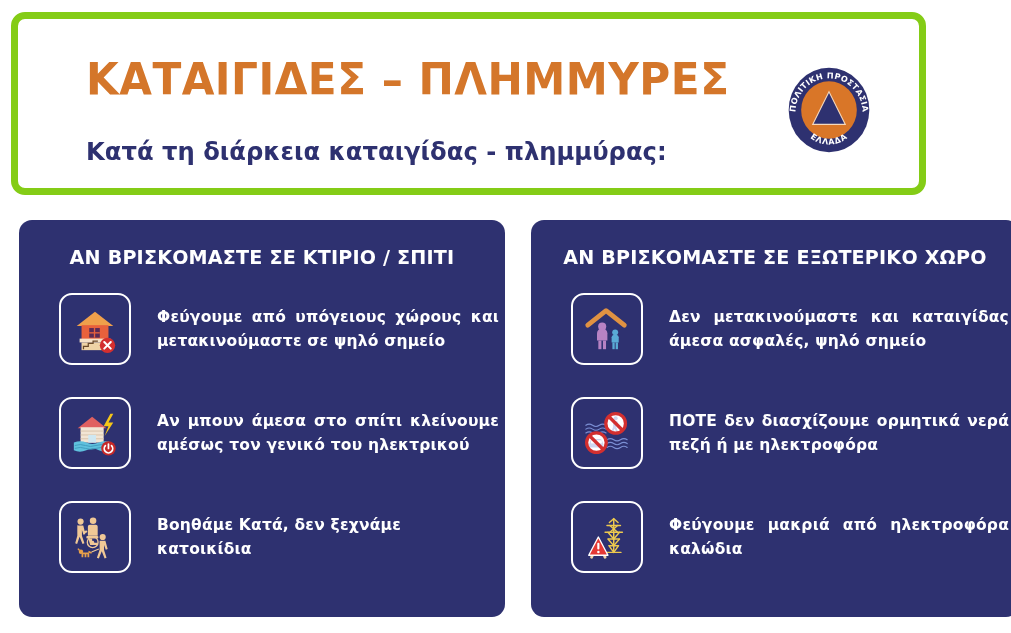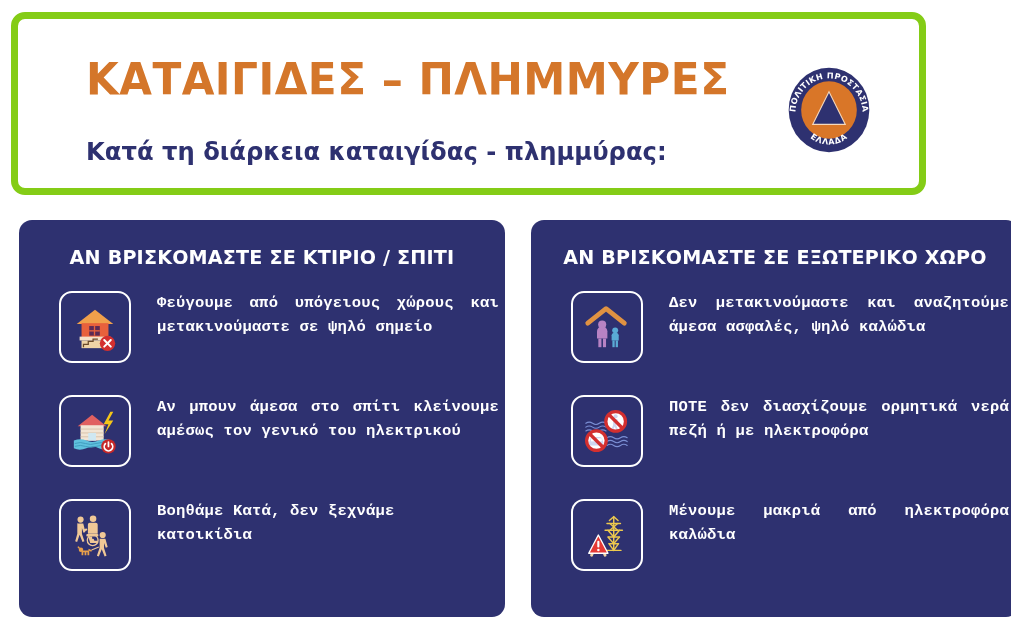--- a/index.html
+++ b/index.html
@@ -91,23 +91,23 @@
     white-space: nowrap;
     transform: scaleX(0.98);
   }
 
   .items {
     margin-top: 22px;
     padding: 0 6px 0 40px;
   }
   .item {
     display: flex;
+    align-items: center;
     min-height: 76px;
     margin-bottom: 28px;
-    font-family: Liberation Mono, monospace;
   }
   .item:last-child { margin-bottom: 0; }
 
   .icon-tile {
     flex: 0 0 auto;
     width: 68px;
     height: 68px;
     border: 2px solid #ffffff;
     border-radius: 13px;
     background: #2e3170;
@@ -248,21 +248,21 @@
             <path d="M21.8,38 h3.2 v9 h-3.2 z"></path>
           </g>
           <g fill="#5aabd6">
             <circle cx="34.5" cy="29.5" r="3.1"></circle>
             <path d="M30.8,34.6 a3.8,3.8 0 0 1 7.4,0 l0,5.4 h-7.4 z"></path>
             <path d="M31.6,40 h2.4 v7 h-2.4 z"></path>
             <path d="M35,40 h2.4 v7 h-2.4 z"></path>
           </g>
         </svg>
       </div>
-      <div class="item-text">Δεν μετακινούμαστε και αναζητούμε άμεσα ασφαλές, ψηλό καλώδια</div>
+      <div class="item-text">Δεν μετακινούμαστε και καταιγίδας άμεσα ασφαλές, ψηλό σημείο</div>
     </div>
 
     <div class="item">
       <div class="icon-tile">
         <svg viewBox="0 0 52 52" width="50" height="50" xmlns="http://www.w3.org/2000/svg">
           <g fill="none" stroke="#7b8fd4" stroke-width="1.15" stroke-linecap="round">
             <path d="M4,18 q3.5,-2.4 7,0 t7,0 t7,0"></path>
             <path d="M4,22 q3.5,-2.4 7,0 t7,0 t7,0"></path>
             <path d="M4,26 q3.5,-2.4 7,0 t7,0 t7,0"></path>
             <path d="M26,33 q3.5,-2.4 7,0 t7,0 t7,0"></path>
@@ -312,17 +312,17 @@
           <g stroke="#efd3a6" stroke-width="3" stroke-linecap="round">
             <path d="M10,47 L17,29"></path>
             <path d="M24,47 L17,29"></path>
             <path d="M12.5,40 L21.5,40"></path>
           </g>
           <polygon points="17,26 27,45 7,45" fill="#e53935" stroke="#ffffff" stroke-width="1.4" stroke-linejoin="round"></polygon>
           <rect x="15.9" y="32" width="2.2" height="7" rx="1.1" fill="#ffffff"></rect>
           <circle cx="17" cy="41.6" r="1.3" fill="#ffffff"></circle>
         </svg>
       </div>
-      <div class="item-text">Μένουμε μακριά από ηλεκτροφόρα καλώδια</div>
+      <div class="item-text">Φεύγουμε μακριά από ηλεκτροφόρα καλώδια</div>
     </div>
 
   </div>
 </div>
 
 </body></html>

